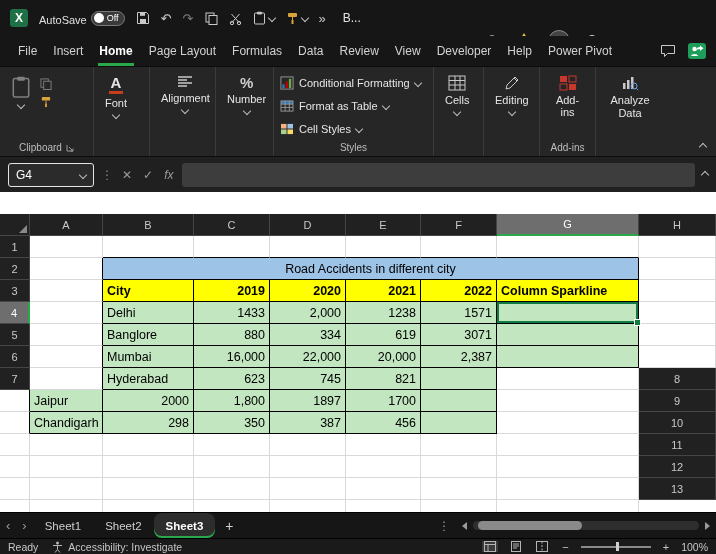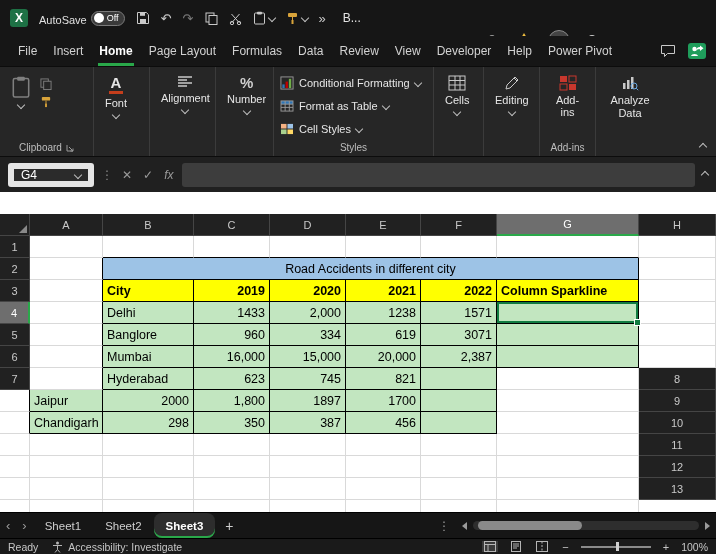--- a/index.html
+++ b/index.html
@@ -39,21 +39,21 @@
   .cv.up { transform:rotate(-135deg); }
   .smallstack { display:flex; flex-direction:column; gap:6px; padding-top:4px; }
   .srow { font-size:11px; color:#e6e6e6; gap:5px; height:20px; white-space:nowrap; }
   .styles-col { display:flex; flex-direction:column; justify-content:flex-start; }
   .fonticon { font-size:15px; font-weight:bold; color:#e6e6e6; line-height:1; border-bottom:3px solid #C43E1C; padding:0 2px 1px; }
   .pct { font-size:15px; font-weight:bold; color:#cfcfcf; line-height:1; }
   .collapse-chev { position:absolute; right:10px; bottom:6px; }
 
   
   .formulabar { flex:none; height:36px; background:#202020; border-top:1px solid #0c0c0c; display:flex; align-items:center; padding:0 8px; gap:7px; }
-  .namebox { width:86px; height:24px; background:#2b2b2b; border:6px solid #e5e5e5; border-radius:3px; color:#fff; font-size:12px; display:flex; align-items:center; justify-content:space-between; padding:0 7px; }
+  .namebox { width:86px; height:24px; background:#2b2b2b; border:1px solid #e5e5e5; border-radius:3px; color:#fff; font-size:12px; display:flex; align-items:center; justify-content:space-between; padding:0 7px; }
   .fbsep { color:#8a8a8a; font-size:12px; }
   .fbicon { color:#9a9a9a; font-size:12px; padding:0 2px; }
   .fx { font-style:italic; font-size:12px; }
   .fbinput { flex:1; height:24px; background:#3d3d3d; border-radius:3px; color:#fff; font-size:12px; padding:0 8px; display:flex; align-items:center; }
 
   .gap { flex:none; height:22px; background:#fff; }
 
   
   .g { flex:none; height:298px; overflow:hidden; display:grid; grid-template-columns:30px 73px 91px 76px 76px 75px 76px 142px 77px; grid-auto-rows:22px; background:#fff; font-size:12.5px; color:#000; }
   .ch, .rh, .corner { background:#212121; color:#c9c9c9; font-size:11px; display:flex; align-items:center; justify-content:center; border-right:1px solid #454545; border-bottom:1px solid #454545; }
@@ -441,32 +441,32 @@
     <div class="c t green num">1433</div>
     <div class="c t green num">2,000</div>
     <div class="c t green num">1238</div>
     <div class="c t green num">1571</div>
     <div class="c t green active"></div>
     <div class="c"></div>
 
     <div class="rh">5</div>
     <div class="c tbl"></div>
     <div class="c t green">Banglore</div>
-    <div class="c t green num">960</div>
+    <div class="c t green num">880</div>
     <div class="c t green num">334</div>
     <div class="c t green num">619</div>
     <div class="c t green num">3071</div>
     <div class="c t green"></div>
     <div class="c"></div>
 
     <div class="rh">6</div>
     <div class="c tbl"></div>
     <div class="c t green">Mumbai</div>
     <div class="c t green num">16,000</div>
-    <div class="c t green num">15,000</div>
+    <div class="c t green num">22,000</div>
     <div class="c t green num">20,000</div>
     <div class="c t green num">2,387</div>
     <div class="c t green"></div>
     <div class="c"></div>
 
     <div class="rh">7</div>
     <div class="c tbl"></div>
     <div class="c t green">Hyderabad</div>
     <div class="c t green num">623</div>
     <div class="c t green num">745</div>

